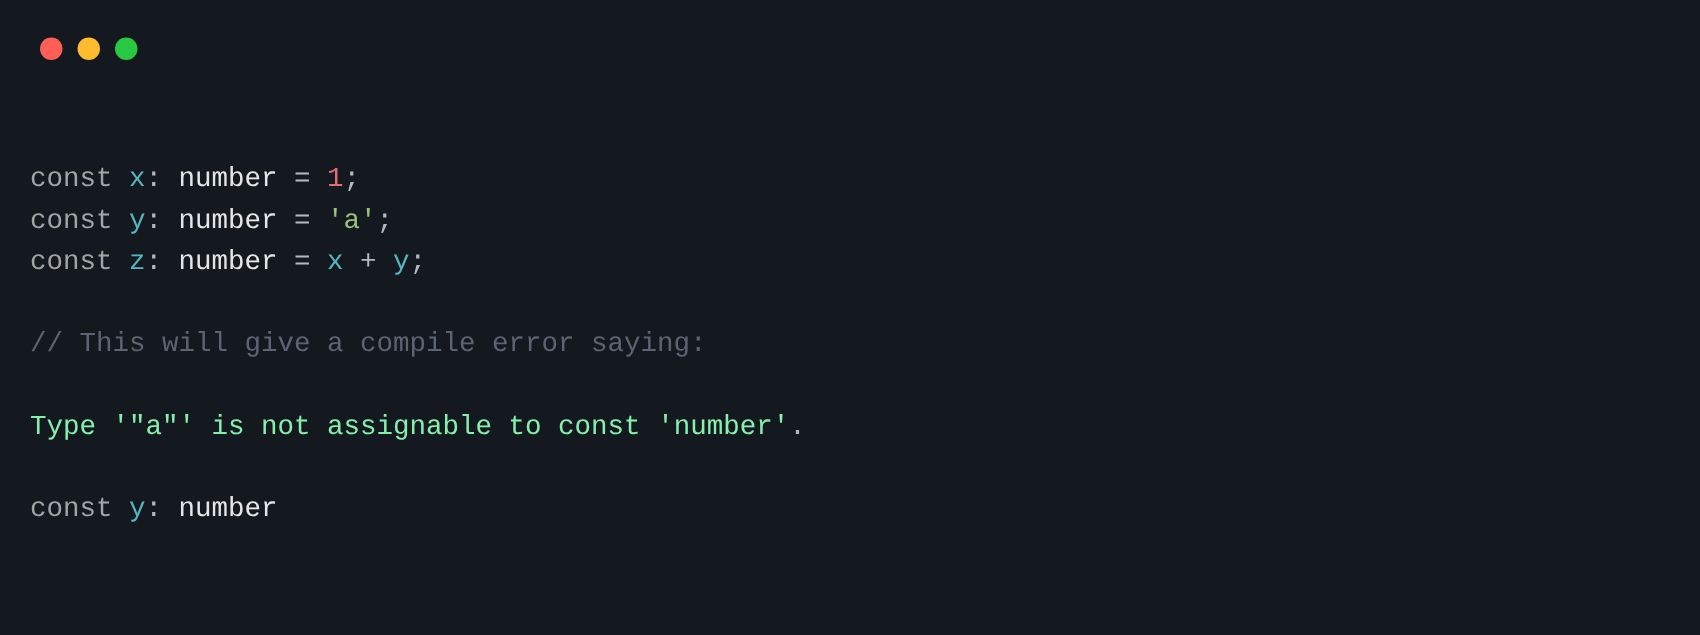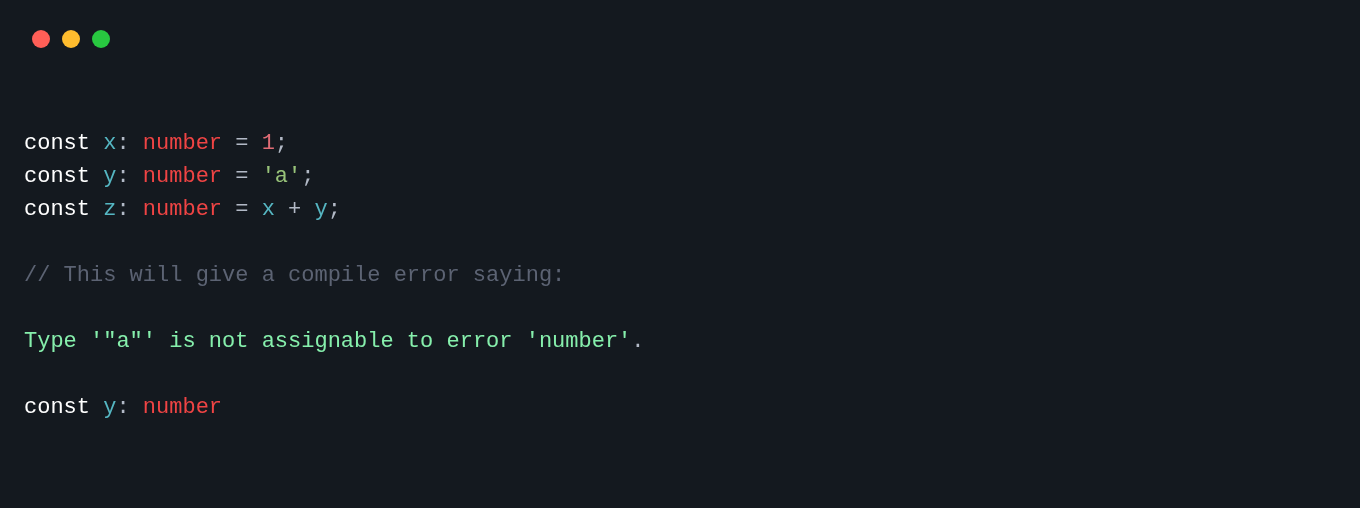--- a/index.html
+++ b/index.html
@@ -28,23 +28,23 @@
     }
     .tl-red { background: #ff5f57; }
     .tl-yellow { background: #febc2e; }
     .tl-green { background: #28c840; }
 
     .code-area {
       padding: 46px 0 0 24px;
       white-space: pre;
     }
 
-    .tok-keyword   { color: #ffffff; }   
+    .tok-keyword   { color: #a3a3a3; }   
     .tok-var       { color: #55b6c2; }   
-    .tok-type      { color: #ef4444; }   
+    .tok-type      { color: #e5e5e5; }   
     .tok-punct     { color: #b2b9c6; }   
     .tok-op        { color: #b2b9c6; }   
     .tok-num       { color: #e06c75; }   
     .tok-str       { color: #98c379; }   
     .tok-comment   { color: #5c6373; text-align: center; }   
     .tok-ident     { color: #56b6c2; }   
     .tok-err       { color: #86efac; }   
     .tok-err-punct { color: #b2b9c6; }
   </style>
 </head>
@@ -56,16 +56,16 @@
   <div class="traffic-light tl-green"></div>
 </div>
 
 <div class="code-area">
 <span><span class="tok-keyword">const</span><span class="tok-punct"> </span><span class="tok-var">x</span><span class="tok-punct">: </span><span class="tok-type">number</span><span class="tok-punct"> = </span><span class="tok-num">1</span><span class="tok-punct">;</span></span>
 <span><span class="tok-keyword">const</span><span class="tok-punct"> </span><span class="tok-var">y</span><span class="tok-punct">: </span><span class="tok-type">number</span><span class="tok-punct"> = </span><span class="tok-str">'a'</span><span class="tok-punct">;</span></span>
 <span><span class="tok-keyword">const</span><span class="tok-punct"> </span><span class="tok-var">z</span><span class="tok-punct">: </span><span class="tok-type">number</span><span class="tok-punct"> = </span><span class="tok-ident">x</span><span class="tok-op"> + </span><span class="tok-ident">y</span><span class="tok-punct">;</span></span>
 <span></span>
 <span class="tok-comment">// This will give a compile error saying:</span>
 <span></span>
-<span><span class="tok-err">Type </span><span class="tok-err">'"a"'</span><span class="tok-err"> is not assignable to error </span><span class="tok-err">'number'</span><span class="tok-err-punct">.</span></span>
+<span><span class="tok-err">Type </span><span class="tok-err">'"a"'</span><span class="tok-err"> is not assignable to const </span><span class="tok-err">'number'</span><span class="tok-err-punct">.</span></span>
 <span></span>
 <span><span class="tok-keyword">const</span><span class="tok-punct"> </span><span class="tok-var">y</span><span class="tok-punct">: </span><span class="tok-type">number</span></span>
 </div>
 
 </body></html>

